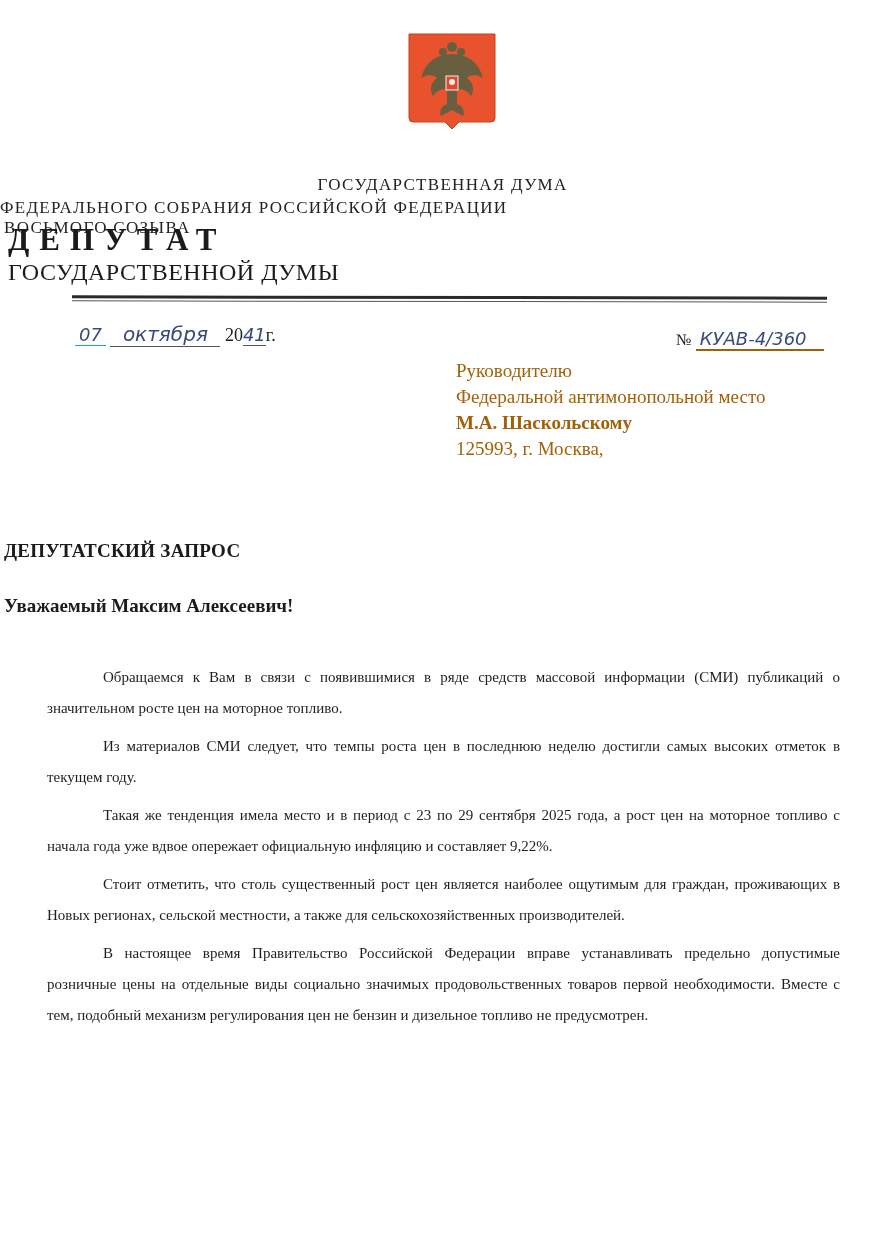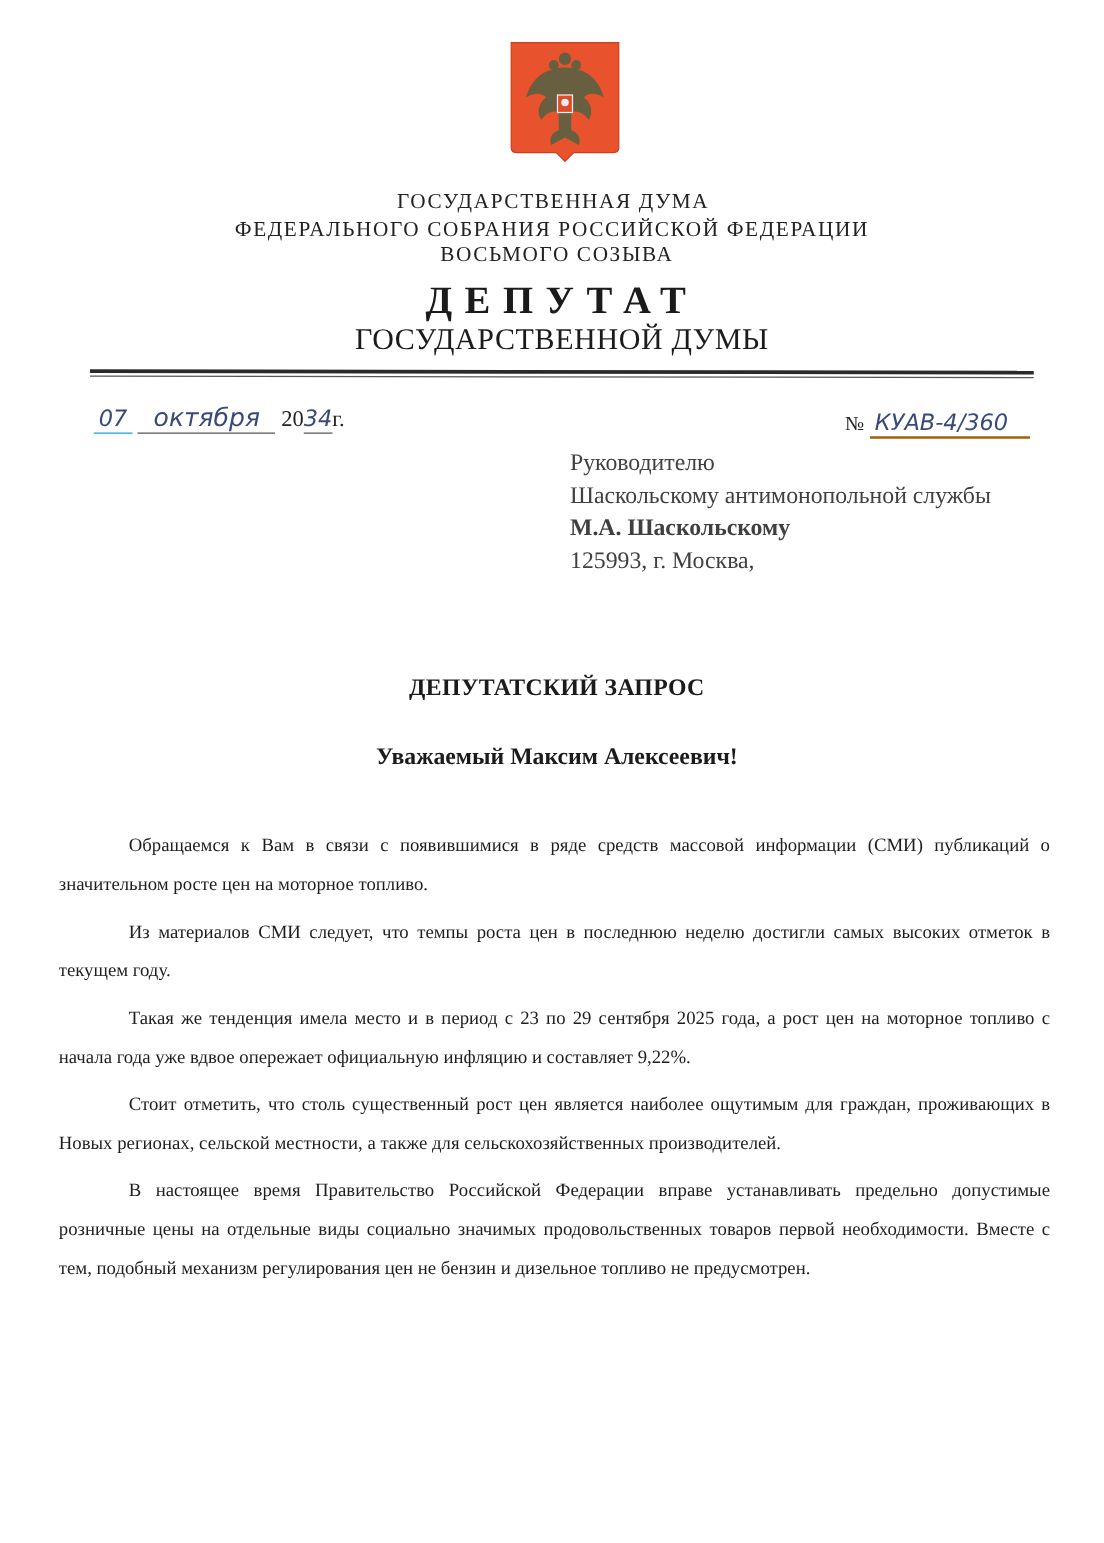--- a/index.html
+++ b/index.html
@@ -1,44 +1,44 @@
 <!DOCTYPE html>
 <html><head>
 <meta charset="utf-8">
 <style>
   html, body { margin: 0; padding: 0; background: #ffffff; }
   body { width: 883px; height: 1234px; position: relative; overflow: hidden;
          font-family: "Liberation Serif", "DejaVu Serif", serif; color: #1b1b1b; }
   .abs { position: absolute; }
-  .center { left: 0; width: 883px; text-align: center; }
+  .center { left: 0; width: 883px; text-align: left; }
 
   .emblem { left: 407px; top: 32px; width: 90px; height: 98px; }
 
-  .hdr-small { font-size: 17px; letter-spacing: 1.3px; line-height: 22px; color: #222; }
+  .hdr-small { font-size: 17px; letter-spacing: 1.3px; line-height: 22px; color: #222; margin-top: 24px; }
   .hdr-l1 { top: 150px; left: 60px; }
   .hdr-l2 { top: 173px; }
   .hdr-l3 { top: 193px; left: 4px; }
   .hdr-deputat { top: 222px; font-size: 31px; font-weight: bold; letter-spacing: 10px; line-height: 36px; left: 8px; }
   .hdr-duma { top: 257px; font-size: 24px; letter-spacing: 0.5px; line-height: 30px; left: 8px; }
 
   .rule1 { left: 72px; top: 296px; width: 755px; height: 3px; background: #2a2a2a; transform: rotate(0.1deg); }
   .rule2 { left: 72px; top: 301px; width: 755px; height: 1px; background: #555; transform: rotate(0.1deg); }
 
   .hand { font-family: "DejaVu Sans", sans-serif; font-style: italic; color: #3a4a78; }
   .date-wrap { left: 75px; top: 322px; font-size: 18px; height: 26px; }
   .date-day { display: inline-block; border-bottom: 1px solid #0ea5e9; padding: 0 4px; }
   .date-month { display: inline-block; border-bottom: 1px solid #555; width: 110px; text-align: center; font-size: 20px; }
   .date-year { display: inline-block; font-family: "Liberation Serif", serif; font-style: normal; color: #222; font-size: 18px; }
   .date-year .yy { font-family: "DejaVu Sans", sans-serif; font-style: italic; color: #3a4a78; border-bottom: 1px solid #555; }
 
   .num-wrap { left: 676px; top: 328px; font-size: 18px; }
   .num-label { font-family: "Liberation Serif", serif; color: #222; font-size: 16px; }
   .num-value { display: inline-block; border-bottom: 2px solid #a16207; padding: 0 4px; min-width: 120px; }
 
-  .addr { left: 456px; top: 358px; font-size: 19px; line-height: 26px; color: #404040; }
+  .addr { left: 456px; top: 358px; font-size: 19px; line-height: 26px; color: #a16207; }
   .addr .b { font-weight: bold; }
 
   .title { top: 540px; font-size: 19px; font-weight: bold; letter-spacing: 0.3px; left: 4px; }
   .greeting { top: 595px; font-size: 19px; font-weight: bold; left: 4px; }
 
   .body { left: 47px; width: 793px; font-size: 15px; line-height: 31px; text-align: justify; color: #1e1e1e; }
   .body p { margin: 0 0 7px 0; text-indent: 56px; }
   .p1 { top: 662px; }
 </style>
 </head>
@@ -63,31 +63,31 @@
 <div class="abs center hdr-small hdr-l3">ВОСЬМОГО СОЗЫВА</div>
 <div class="abs center hdr-deputat">ДЕПУТАТ</div>
 <div class="abs center hdr-duma">ГОСУДАРСТВЕННОЙ ДУМЫ</div>
 
 <div class="abs rule1"></div>
 <div class="abs rule2"></div>
 
 <div class="abs date-wrap">
   <span class="hand date-day">07</span>
   <span class="hand date-month">октября</span>
-  <span class="date-year"><span>20</span><span class="yy">34</span><span>г.</span></span>
+  <span class="date-year"><span>20</span><span class="yy">41</span><span>г.</span></span>
 </div>
 
 <div class="abs num-wrap">
   <span class="num-label">№</span>
   <span class="hand num-value">КУАВ-4/360</span>
 </div>
 
 <div class="abs addr">
   <div>Руководителю</div>
-  <div>Шаскольскому антимонопольной службы</div>
+  <div>Федеральной антимонопольной место</div>
   <div class="b">М.А. Шаскольскому</div>
   <div>125993, г. Москва,</div>
 </div>
 
 <div class="abs center title">ДЕПУТАТСКИЙ ЗАПРОС</div>
 <div class="abs center greeting">Уважаемый Максим Алексеевич!</div>
 
 <div class="abs body p1">
   <p>Обращаемся к Вам в связи с появившимися в ряде средств массовой информации (СМИ)  публикаций о значительном росте цен на моторное топливо.</p>
   <p>Из материалов СМИ следует, что темпы роста цен в последнюю неделю достигли самых высоких отметок в текущем году.</p>

